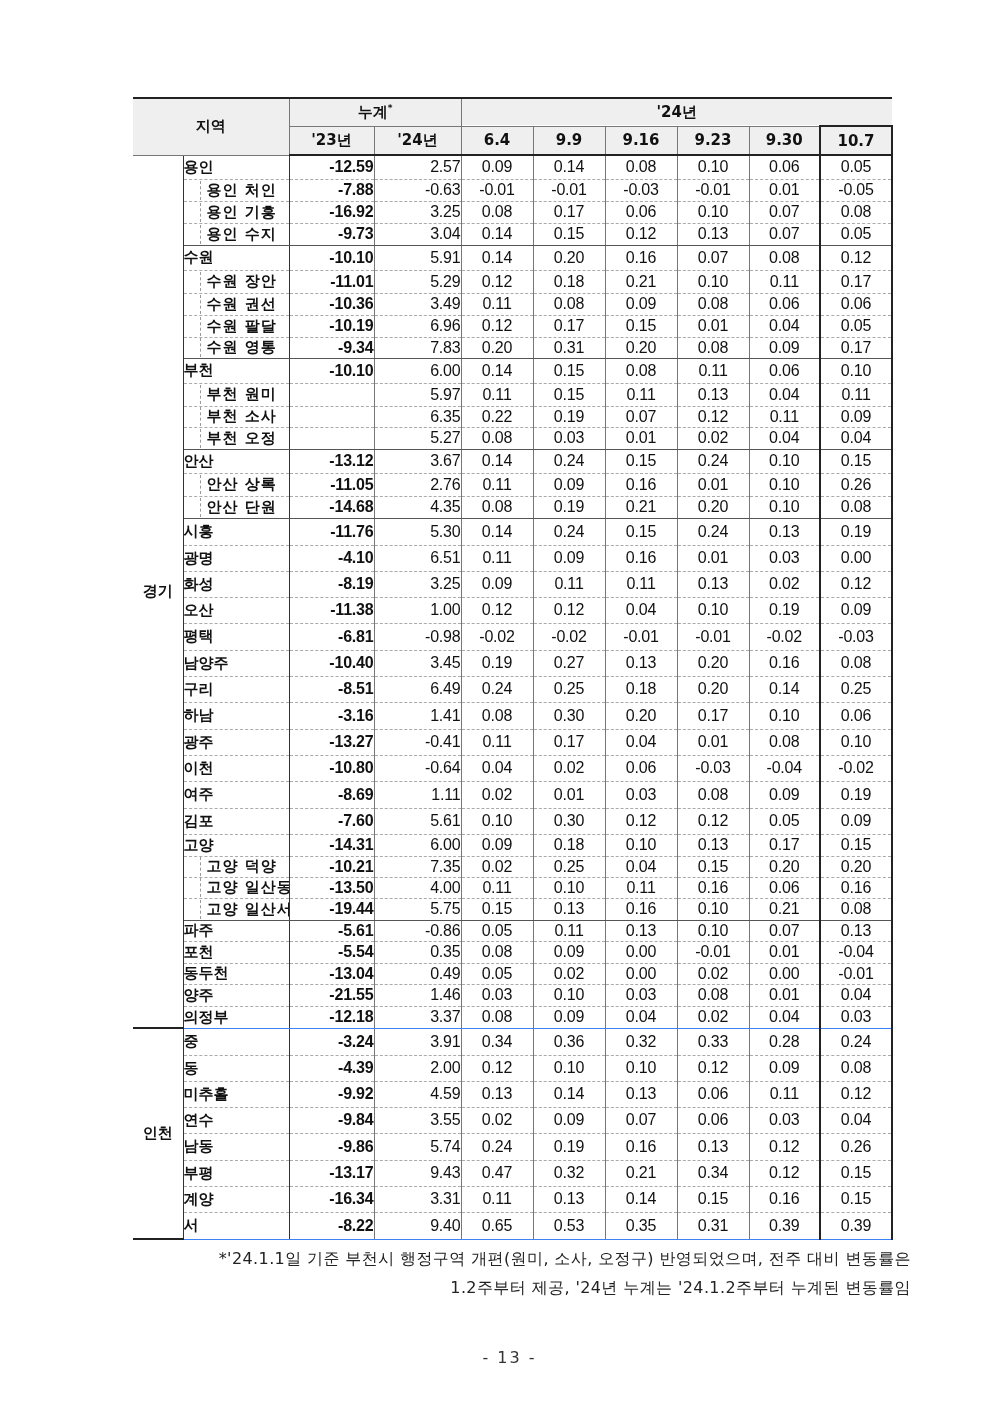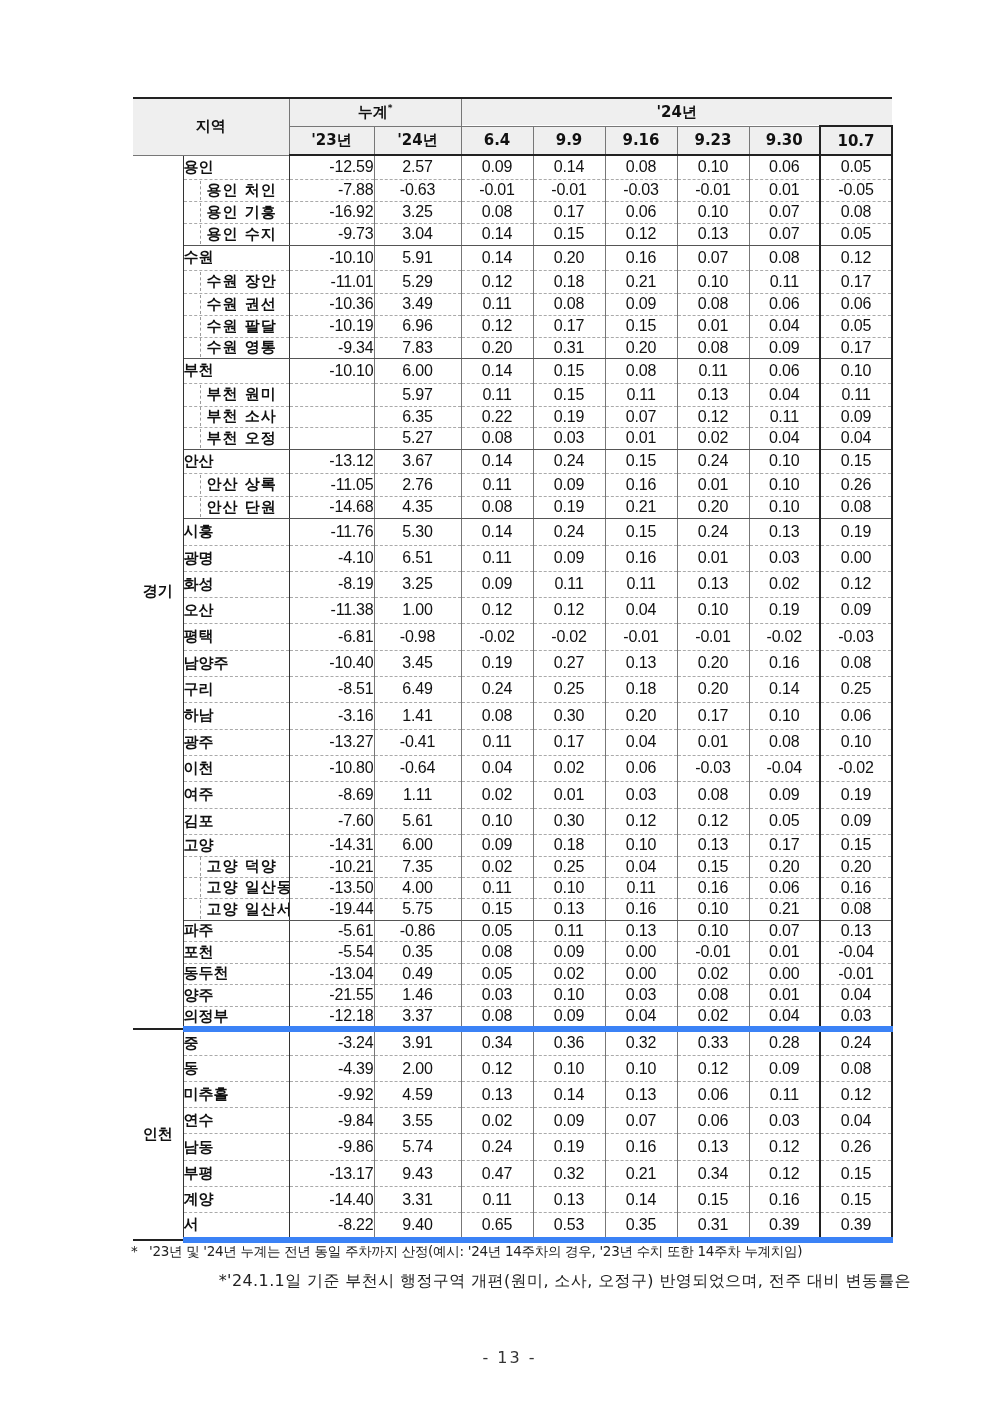--- a/index.html
+++ b/index.html
@@ -11,32 +11,32 @@
   table.stats td, table.stats th { padding:0; overflow:hidden; white-space:nowrap; }
   thead th { background:#efefef; font-weight:bold; text-align:center; font-size:15px;
              border-left:1px solid #777; border-right:1px solid #777; border-bottom:1px solid #777; }
   thead tr.h1 th { height:26px; border-top:2px solid #222; }
   thead tr.h2 th { height:27px; border-bottom:2px solid #222; }
   thead th.region-head { border-left:none; }
   thead th.last { border-right:none; }
   th.hl, td.hl { border-left:2px solid #222 !important; border-right:2px solid #222 !important; }
   thead tr.h2 th.hl { border-top:2px solid #222; }
   td.num { text-align:right; padding-right:14px; font-family:"Liberation Sans", "DejaVu Sans", sans-serif; font-size:16px; letter-spacing:-0.2px; }
-  td.c23 { padding-right:18px; }
-  td.c24 { padding-right:18px;text-align:center; }
+  td.c23 { padding-right:18px;font-weight:bold; }
+  td.c24 { padding-right:18px; }
   td.wk { text-align:center; padding-right:0; }
   td.grp { text-align:center; font-weight:bold; font-size:15px; vertical-align:middle;
            border-right:1px solid #333; }
   td.name { font-weight:bold; font-size:15px; padding-left:14px; border-right:1px solid #333; }
   td.name.sub { padding-left:0; }
   td.name.sub span.inner { display:inline-block; border-left:1px dashed #999; padding-left:6px; margin-left:16px; letter-spacing:1px;text-align:right; }
   tbody td { border-left:1px solid #777; }
   tbody tr td { border-bottom:1px dashed #aaa; }
   tbody tr.gend td { border-bottom:1px solid #555; }
-  tbody tr.sectend td { border-bottom:6px solid #3b82f6; }
+  tbody tr.sectend td { border-bottom:1px solid #3b82f6; }
   td.grp { border-bottom:2px solid #222 !important; border-left:none;margin-top:43px; }
   .notes { position:absolute; left:119px; top:1240px; width:780px; font-size:14px; color:#222; }
   .note1 { font-size:13.5px; letter-spacing:-0.3px; height:22px; line-height:22px; }
   .note2 { font-size:16px; line-height:29px; margin-top:4px; letter-spacing:0.4px;text-align:right; }
   .note2 .cont { padding-left:18px; }
   .star { display:inline-block; width:18px; }
   .pageno { position:absolute; left:0; width:995px; top:1348px; text-align:center; font-size:16px; color:#333; letter-spacing:2px; }
 </style>
 </head>
 <body>
@@ -543,21 +543,21 @@
           <td class="num c24">9.43</td>
           <td class="num wk">0.47</td>
           <td class="num wk">0.32</td>
           <td class="num wk">0.21</td>
           <td class="num wk">0.34</td>
           <td class="num wk">0.12</td>
           <td class="num wk hl">0.15</td>
         </tr>
         <tr style="height: 26px;">
           <td class="name">계양</td>
-          <td class="num c23">-14.40</td>
+          <td class="num c23">-16.34</td>
           <td class="num c24">3.31</td>
           <td class="num wk">0.11</td>
           <td class="num wk">0.13</td>
           <td class="num wk">0.14</td>
           <td class="num wk">0.15</td>
           <td class="num wk">0.16</td>
           <td class="num wk hl">0.15</td>
         </tr>
         <tr class="sectend" style="height: 27px;">
           <td class="name">서</td>
@@ -567,20 +567,20 @@
           <td class="num wk">0.53</td>
           <td class="num wk">0.35</td>
           <td class="num wk">0.31</td>
           <td class="num wk">0.39</td>
           <td class="num wk hl">0.39</td>
         </tr>
       </tbody>
   </table>
 
   <div class="notes">
-    <div class="note1"><span class="star">*</span><span>'23년 및 '24년 누계는 전년 동일 주차까지 산정(예시: '24년 14주차의 경우, '23년 수치 또한 14주차 누계치임)</span></div>
     <div class="note2">
       <div><span class="star">*</span><span>'24.1.1일 기준 부천시 행정구역 개편(원미, 소사, 오정구) 반영되었으며, 전주 대비 변동률은</span></div>
+      <div class="cont">1.2주부터 제공, '24년 누계는 '24.1.2주부터 누계된 변동률임</div>
     </div>
   </div>
 
   <div class="pageno">- 13 -</div>
 </div>
 
 </body></html>

